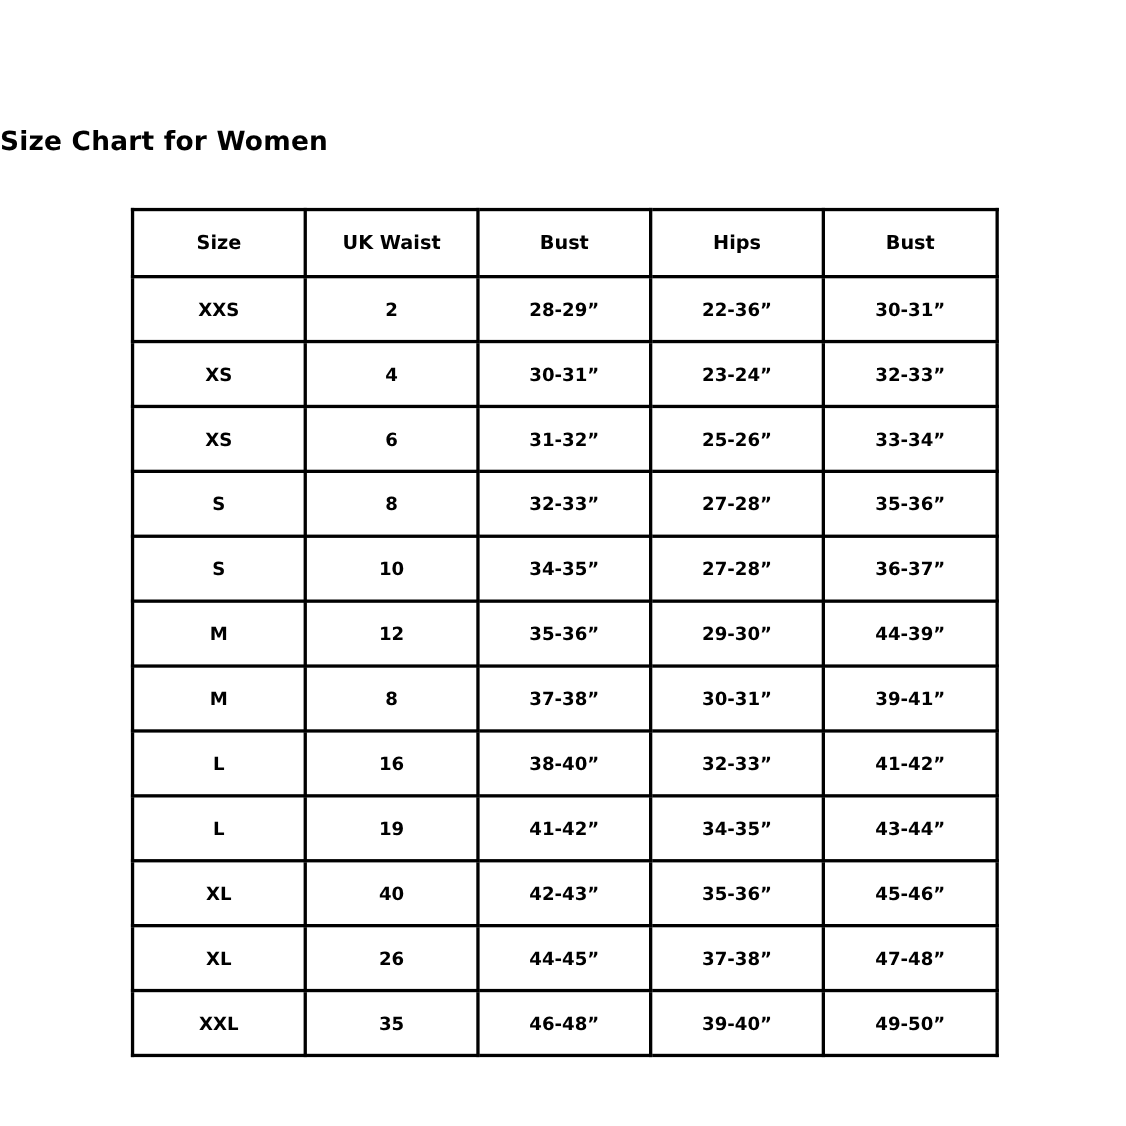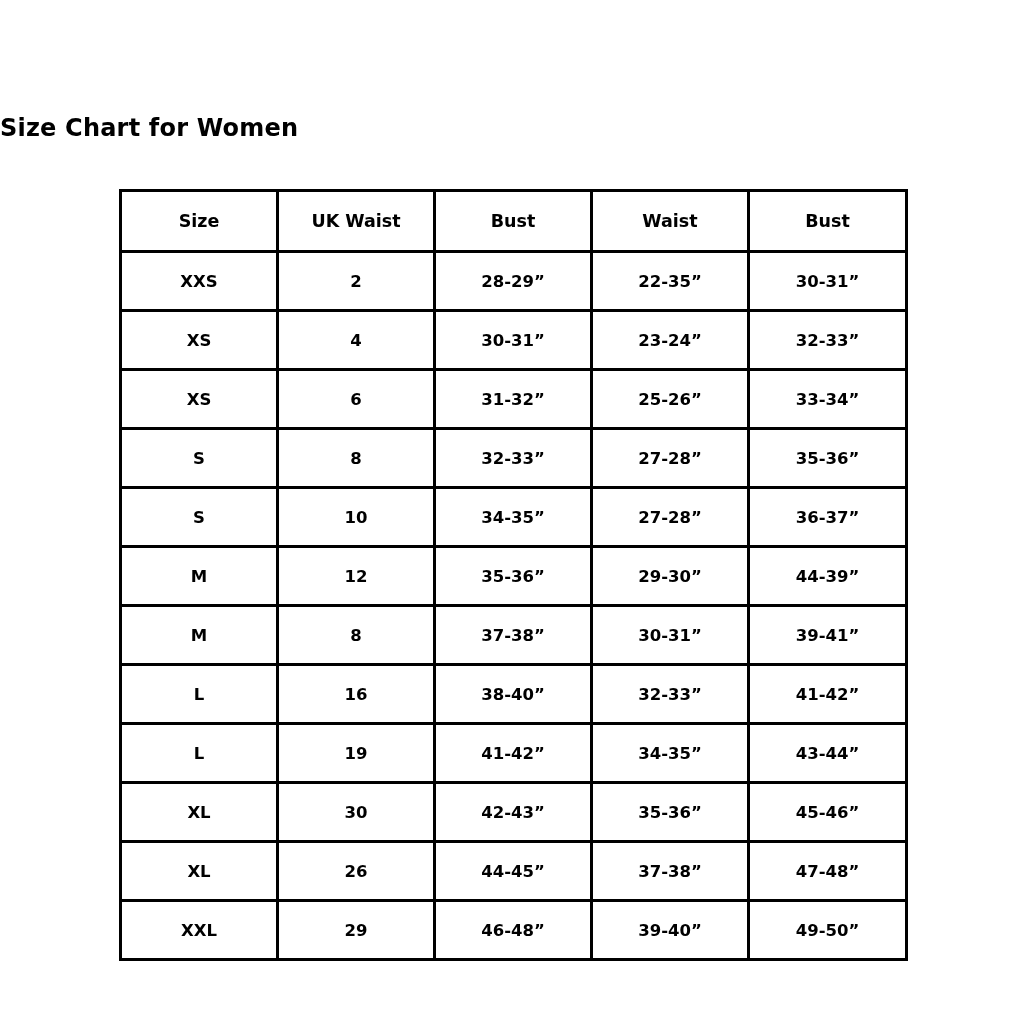--- a/index.html
+++ b/index.html
@@ -76,30 +76,30 @@
           <col class="c1">
           <col class="c2">
           <col class="c3">
           <col class="c4">
       </colgroup>
       <thead>
         <tr>
           <th>Size</th>
           <th>UK Waist</th>
           <th>Bust</th>
-          <th>Waist</th>
+          <th>Hips</th>
           <th>Bust</th>
         </tr>
       </thead>
       <tbody>
         <tr>
           <td>XXS</td>
           <td>2</td>
           <td>28-29”</td>
-          <td>22-35”</td>
+          <td>22-36”</td>
           <td>30-31”</td>
         </tr>
         <tr>
           <td>XS</td>
           <td>4</td>
           <td>30-31”</td>
           <td>23-24”</td>
           <td>32-33”</td>
         </tr>
         <tr>
@@ -146,35 +146,35 @@
         </tr>
         <tr>
           <td>L</td>
           <td>19</td>
           <td>41-42”</td>
           <td>34-35”</td>
           <td>43-44”</td>
         </tr>
         <tr>
           <td>XL</td>
-          <td>30</td>
+          <td>40</td>
           <td>42-43”</td>
           <td>35-36”</td>
           <td>45-46”</td>
         </tr>
         <tr>
           <td>XL</td>
           <td>26</td>
           <td>44-45”</td>
           <td>37-38”</td>
           <td>47-48”</td>
         </tr>
         <tr>
           <td>XXL</td>
-          <td>29</td>
+          <td>35</td>
           <td>46-48”</td>
           <td>39-40”</td>
           <td>49-50”</td>
         </tr>
       </tbody>
     </table>
   </div>
 
 </div>
 

